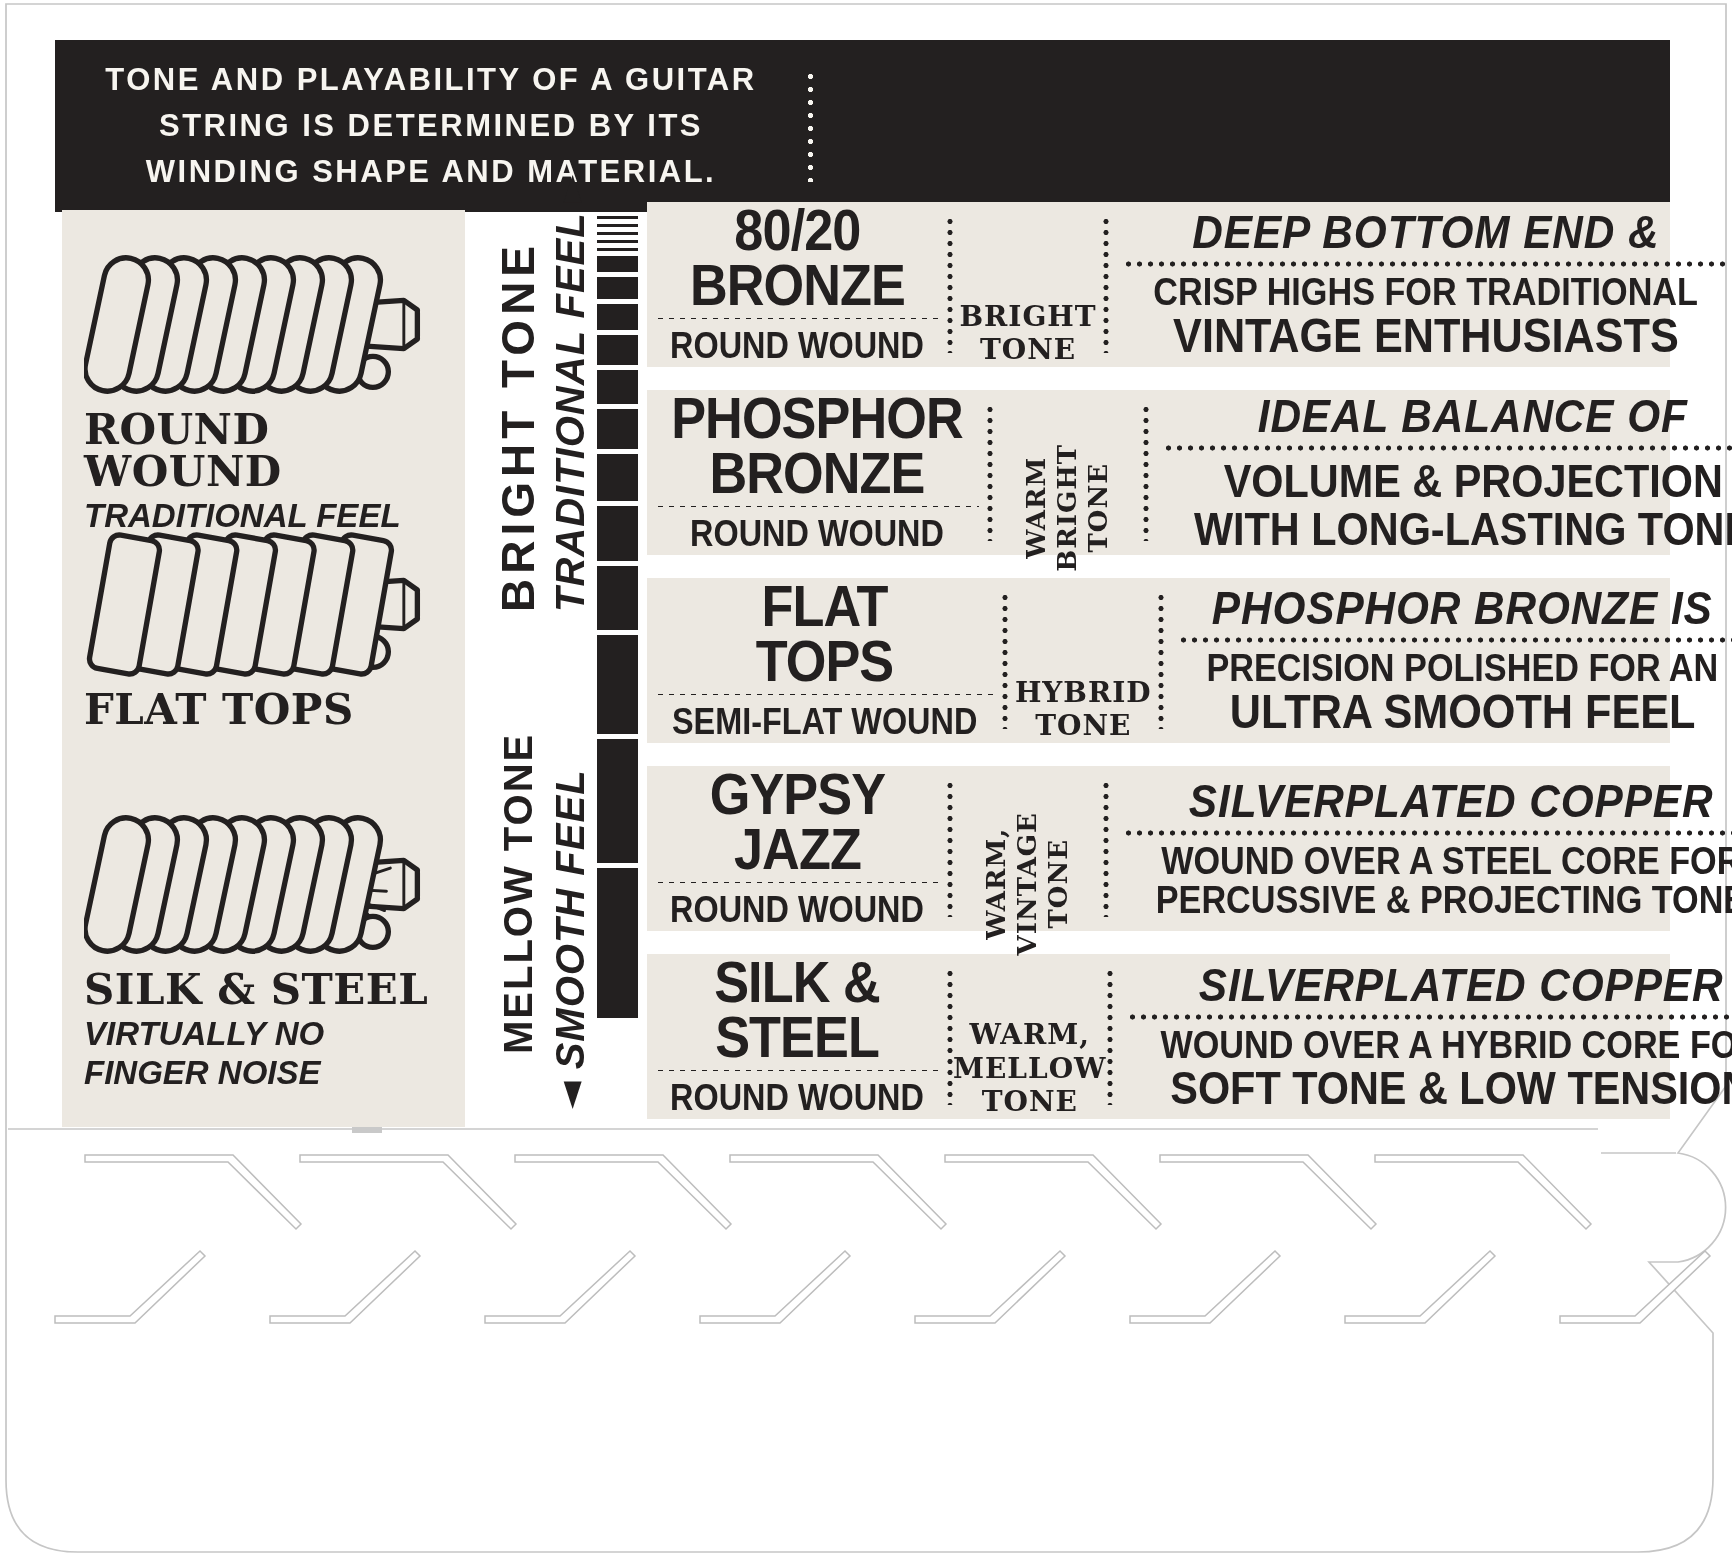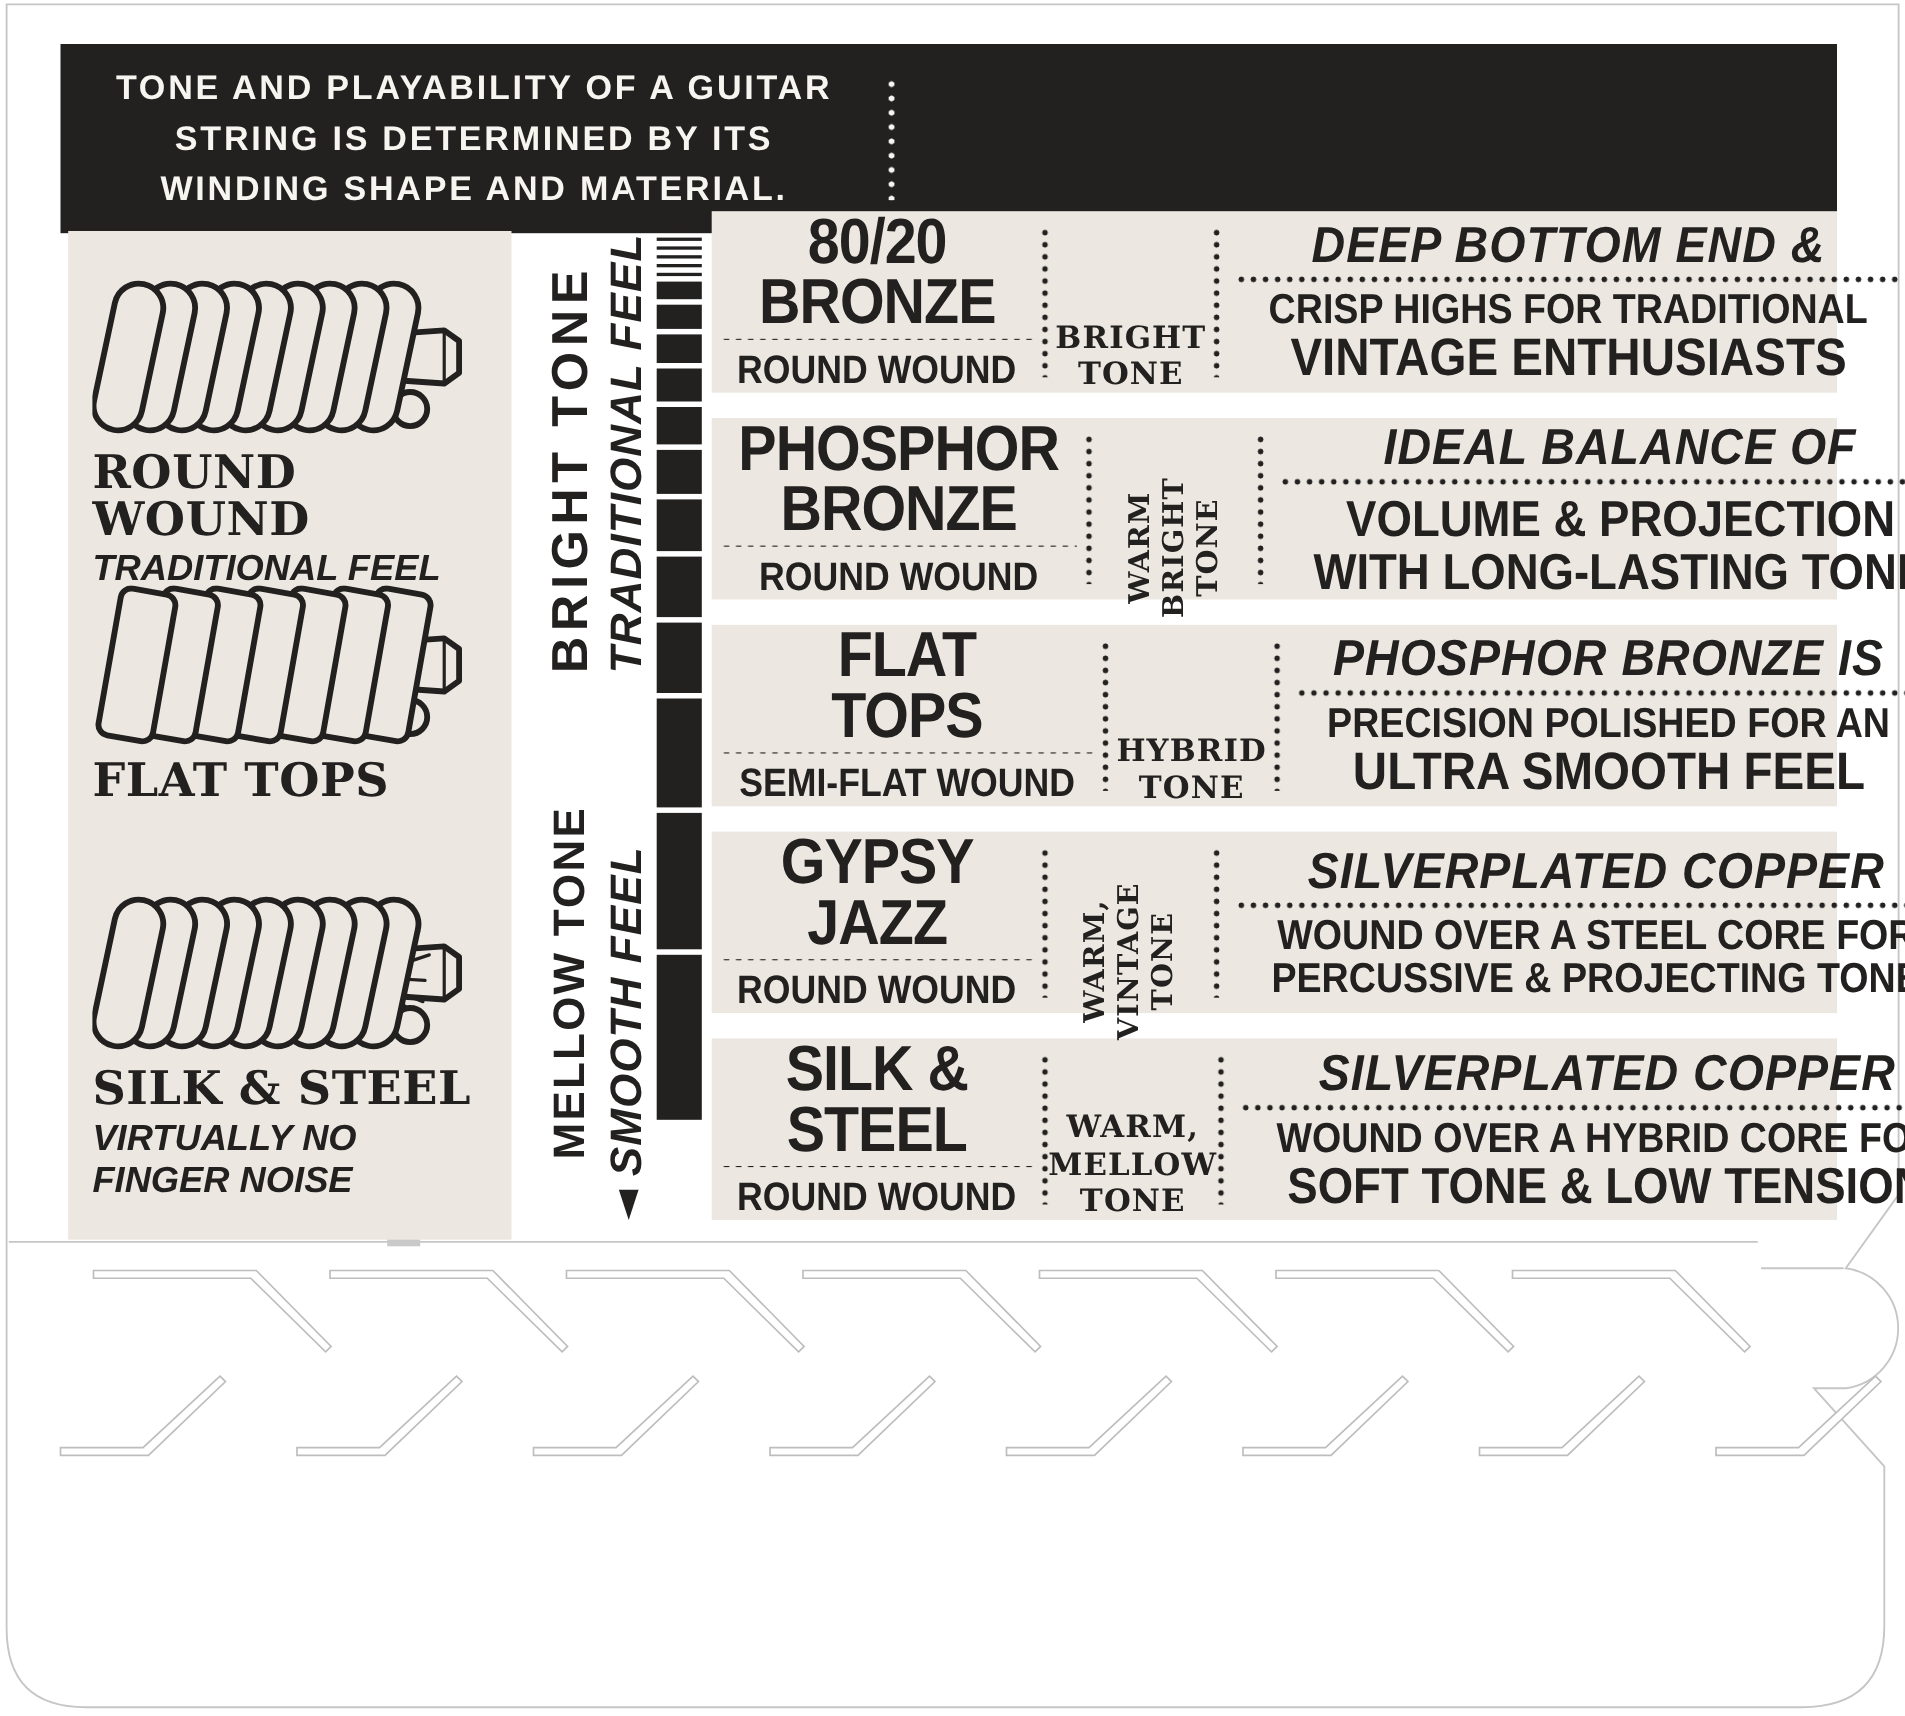--- a/index.html
+++ b/index.html
@@ -51,21 +51,21 @@
   .axis-bot .vline2{font-size:40px;letter-spacing:1px;line-height:52px;}
   .arrow{font-family:"DejaVu Sans",sans-serif;font-style:normal;font-size:36px;
          letter-spacing:0;position:relative;top:-2px;}
   .axis-top .arrow{margin-left:10px;}
   .axis-bot .arrow{margin-right:12px;}
 
   .scalebar{left:597px;top:200px;width:41px;}
   .scalebar .seg{width:100%;background:var(--ink);margin-bottom:5px;}
 
   
-  .rows{left:647px;top:192px;width:1023px;}
+  .rows{left:647px;top:202px;width:1023px;}
   .srow{height:165px;background:var(--panel);margin-bottom:23px;
         display:flex;align-items:stretch;}
   .cell{display:flex;flex-direction:column;justify-content:center;align-items:center;}
   .c-name{flex:0 0 300px;padding:0 8px;}
   .c-tone{flex:0 0 150px;justify-content:flex-end;}
   .c-desc{flex:1;padding:0 14px;}
   .dv{flex:0 0 6px;margin:14px 0;
       background-image:radial-gradient(circle,var(--ink) 2.3px,transparent 2.8px);
       background-size:6px 11px;background-repeat:repeat-y;background-position:center top;}
   .dh{height:6px;width:100%;margin:6px 0;

